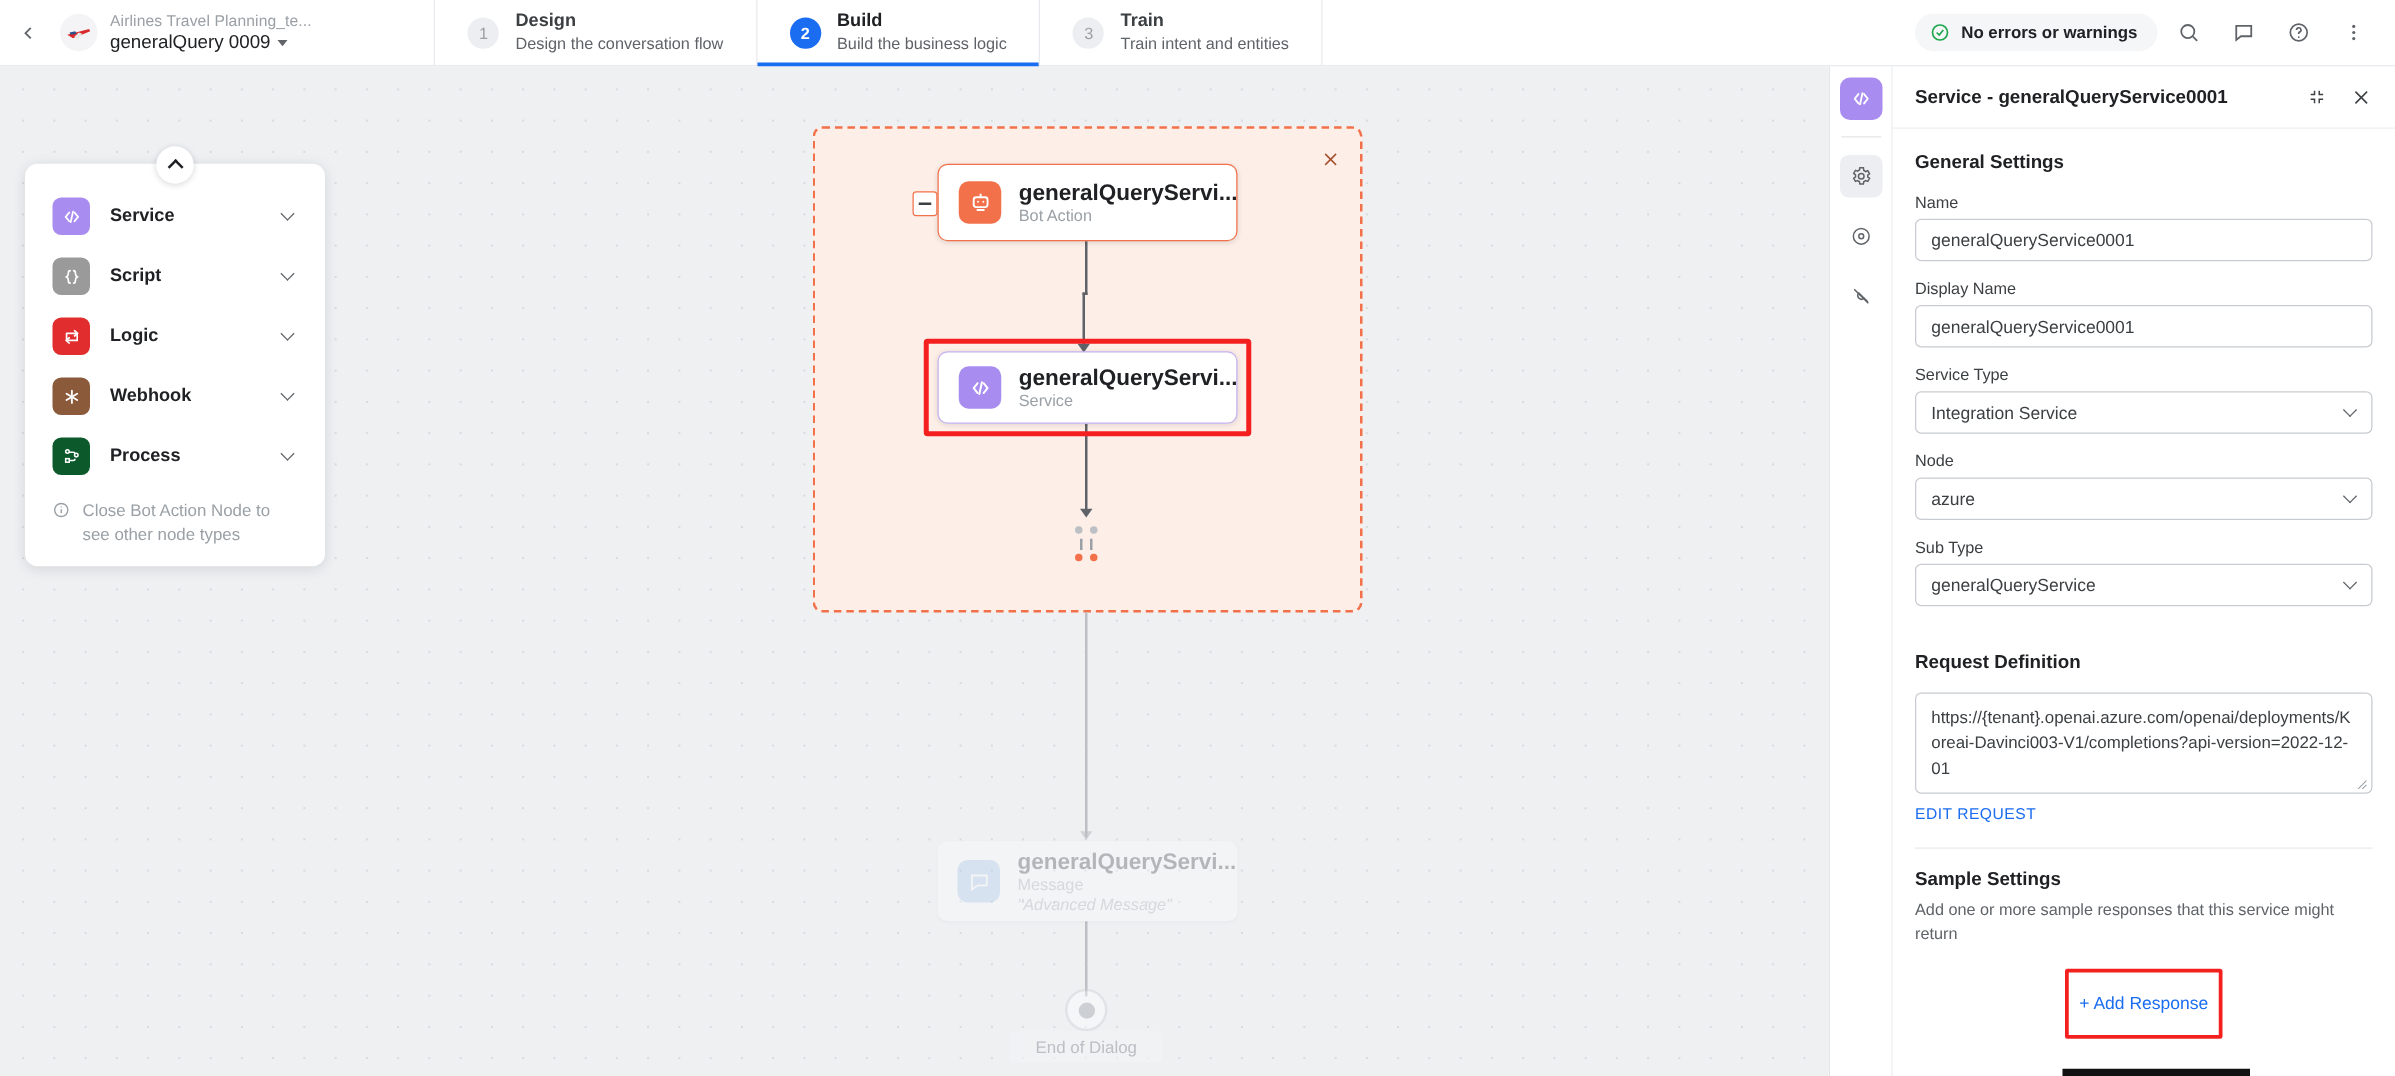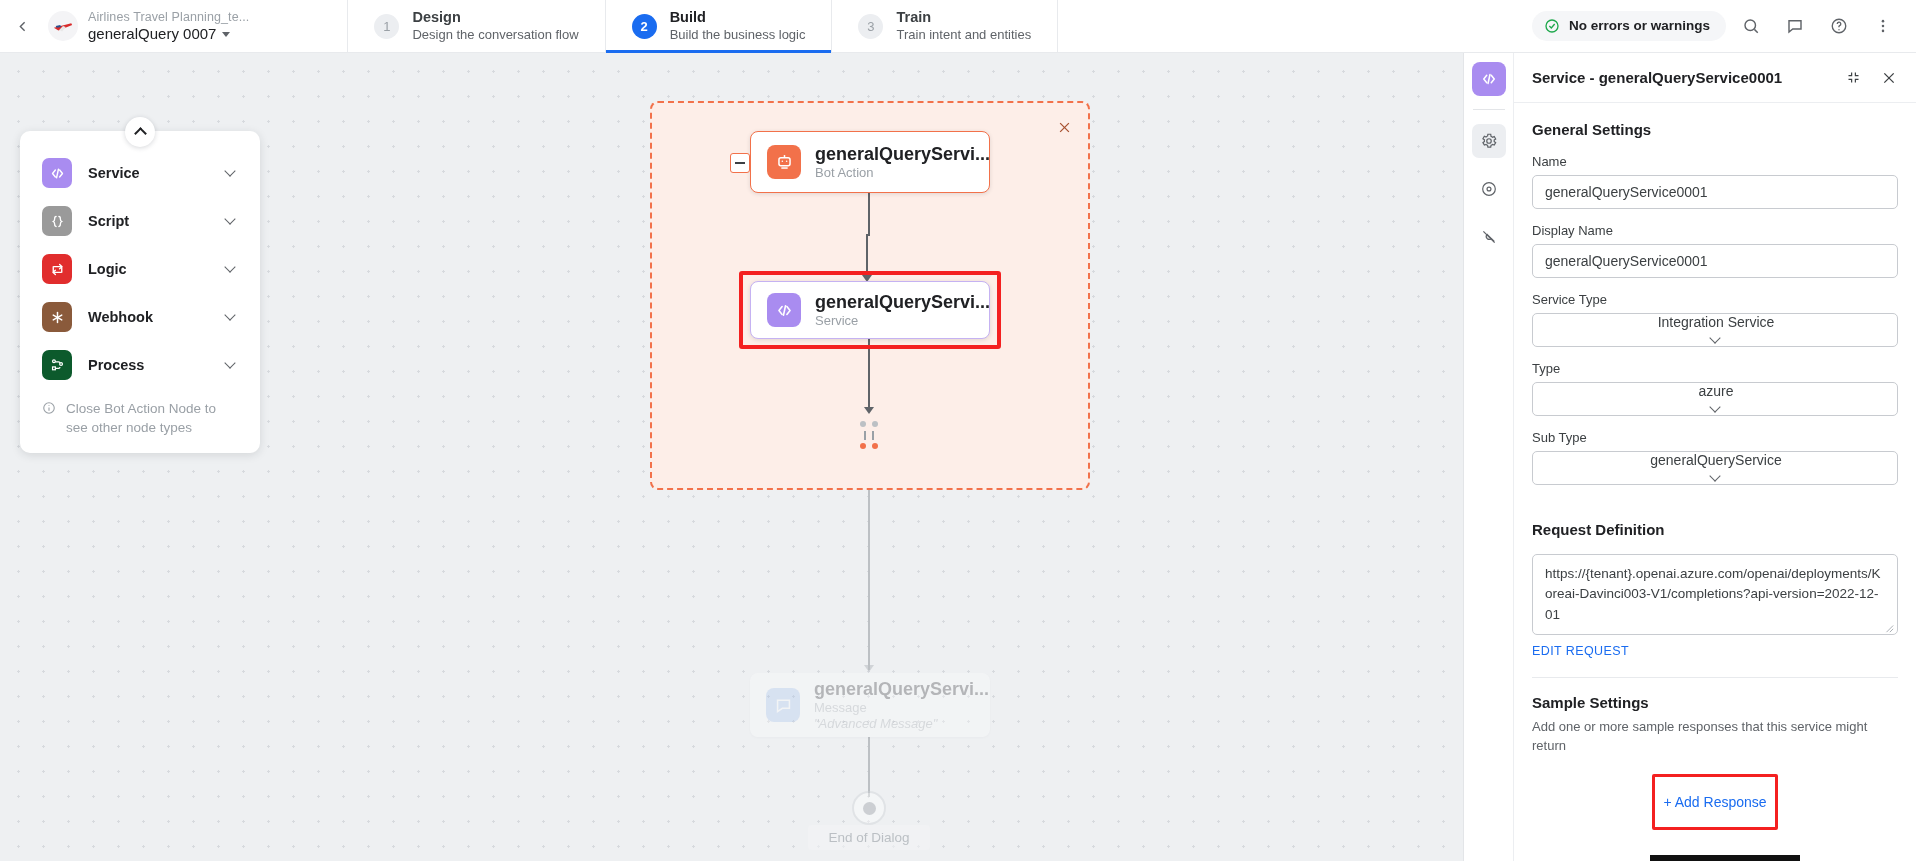--- a/index.html
+++ b/index.html
@@ -231,21 +231,21 @@
   .fld { margin-bottom: 14px; }
   .fld-label { font-size: 13px; color: #3c4043; margin-bottom: 6px; }
   .input {
     width: 100%; height: 34px; border: 1px solid #c8cbd0; border-radius: 5px;
     padding: 0 12px; font-size: 14px; color: #3c4043; font-family: inherit;
     display: flex; align-items: center; background: #fff;
   }
   .select {
     width: 100%; height: 34px; border: 1px solid #c8cbd0; border-radius: 5px;
     padding: 0 10px 0 12px; font-size: 14px; color: #3c4043;
-    display: flex; align-items: center; justify-content: space-between; cursor: pointer; background: #fff; flex-direction: column;
+    display: flex; align-items: center; justify-content: space-between; cursor: pointer; background: #fff;
   }
   .sel-chev {
     width: 8px; height: 8px; border-right: 1.6px solid #5f6368; border-bottom: 1.6px solid #5f6368;
     transform: rotate(45deg); margin-bottom: 4px; margin-right: 3px;
   }
   .gap-lg { height: 20px; }
   .textarea {
     width: 100%; min-height: 78px; border: 1px solid #c8cbd0; border-radius: 5px;
     padding: 9px 12px; font-size: 13.5px; color: #3c4043; line-height: 1.5;
     position: relative; word-break: break-all; background: #fff;
@@ -277,21 +277,21 @@
       <div class="tb-logo">
         <svg width="22" height="22" viewBox="0 0 24 24">
           <path d="M2 14 L21 9 L22 11 L7 17 Z" fill="#d92b2b"></path>
           <path d="M8 16 L12 12 L15 13 L11 18 Z" fill="#e8e8e8"></path>
           <path d="M4 12 L9 11 L10 13 L5 14 Z" fill="#2b4f8c"></path>
         </svg>
       </div>
       <div class="tb-titles">
         <div class="tb-sub">Airlines Travel Planning_te...</div>
         <div class="tb-name">
-          <span>generalQuery 0007</span>
+          <span>generalQuery 0009</span>
           <span class="caret-dn"></span>
         </div>
       </div>
     </div>
 
     <div class="steps">
       <div class="step dim">
         <div class="step-num">1</div>
         <div class="step-txt">
           <div class="step-title">Design</div>
@@ -586,21 +586,21 @@
 
         <div class="fld">
           <div class="fld-label">Service Type</div>
           <div class="select">
             <span>Integration Service</span>
             <span class="sel-chev"></span>
           </div>
         </div>
 
         <div class="fld">
-          <div class="fld-label">Type</div>
+          <div class="fld-label">Node</div>
           <div class="select">
             <span>azure</span>
             <span class="sel-chev"></span>
           </div>
         </div>
 
         <div class="fld">
           <div class="fld-label">Sub Type</div>
           <div class="select">
             <span>generalQueryService</span>

